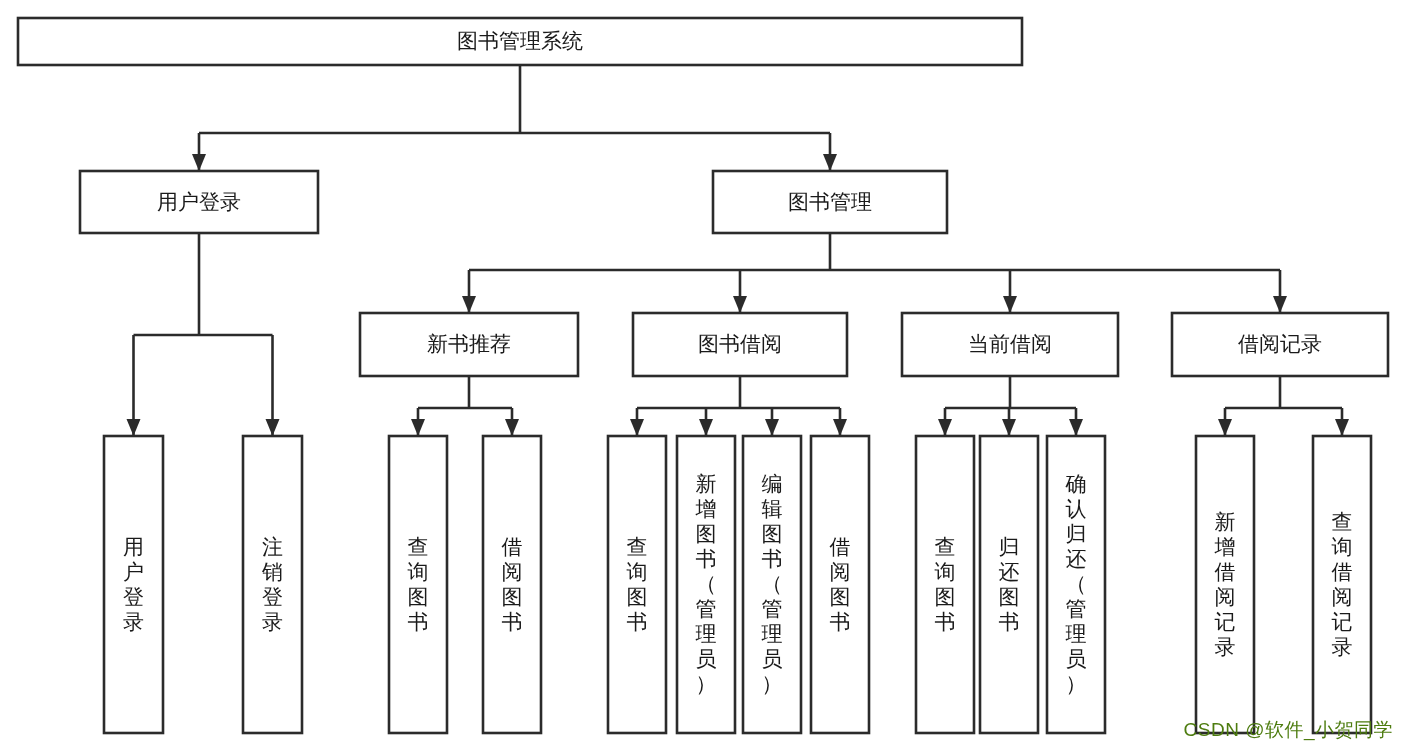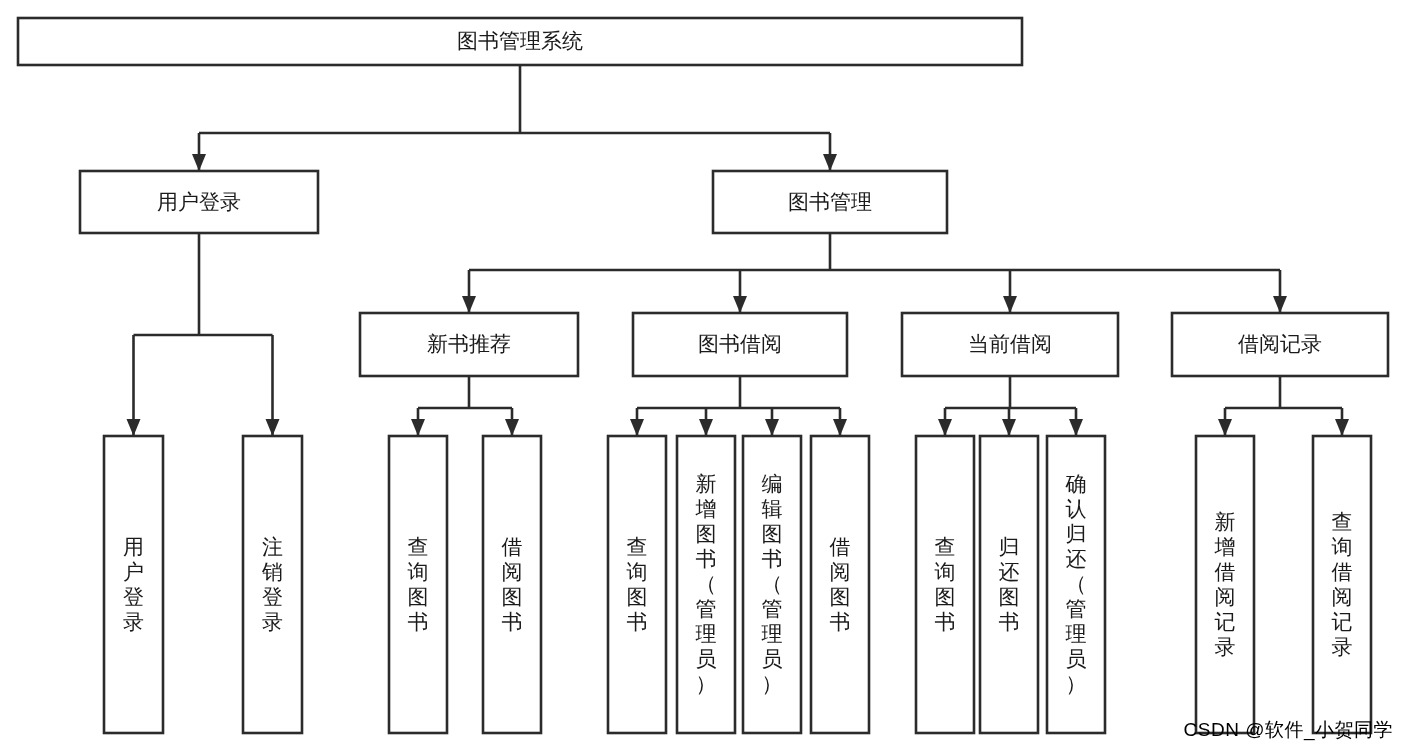--- a/index.html
+++ b/index.html
@@ -55,21 +55,21 @@
     font-size: 21px;
     fill: #1a1a1a;
     text-anchor: middle;
   }
   .watermark {
     position: absolute;
     right: 12px;
     bottom: 4px;
     font-family: "Liberation Sans", "DejaVu Sans", sans-serif;
     font-size: 19px;
-    color: #000000;
+    color: #4d7c0f;
     white-space: nowrap;
     letter-spacing: 0.5px;
   }
 </style>
 </head>
 <body>
 
 <div id="diagram-root">
   <svg class="flow" viewBox="0 0 1405 747">
     <g id="connector-layer">

